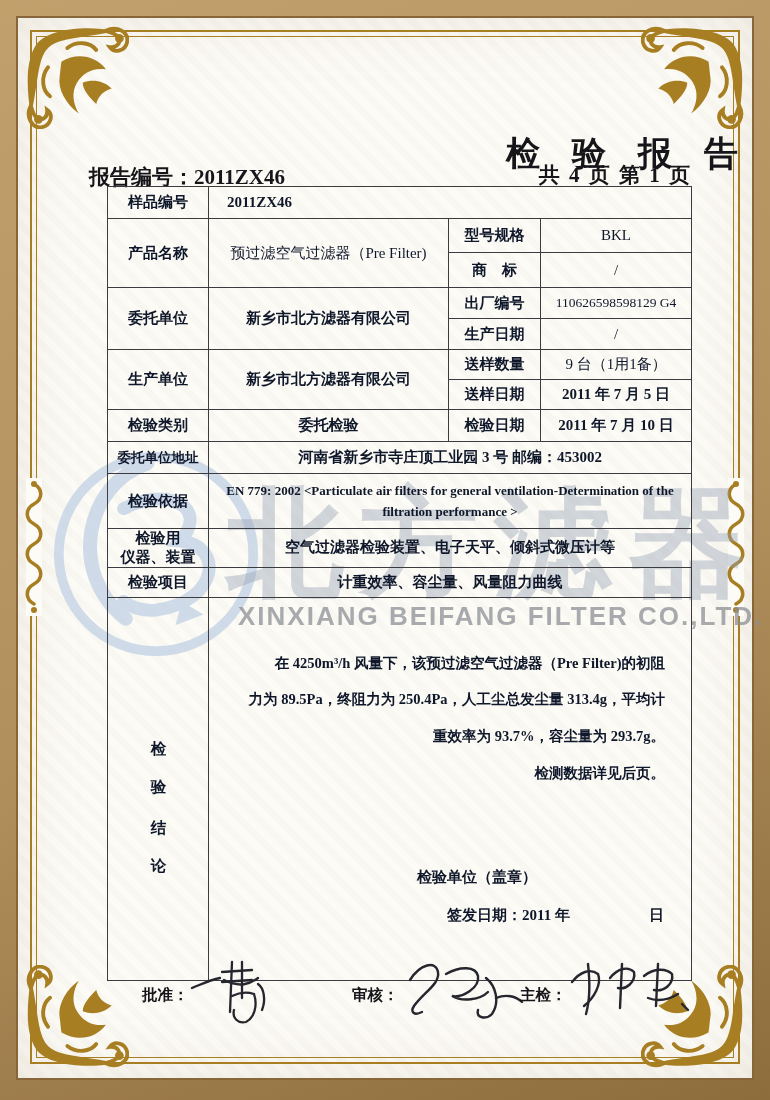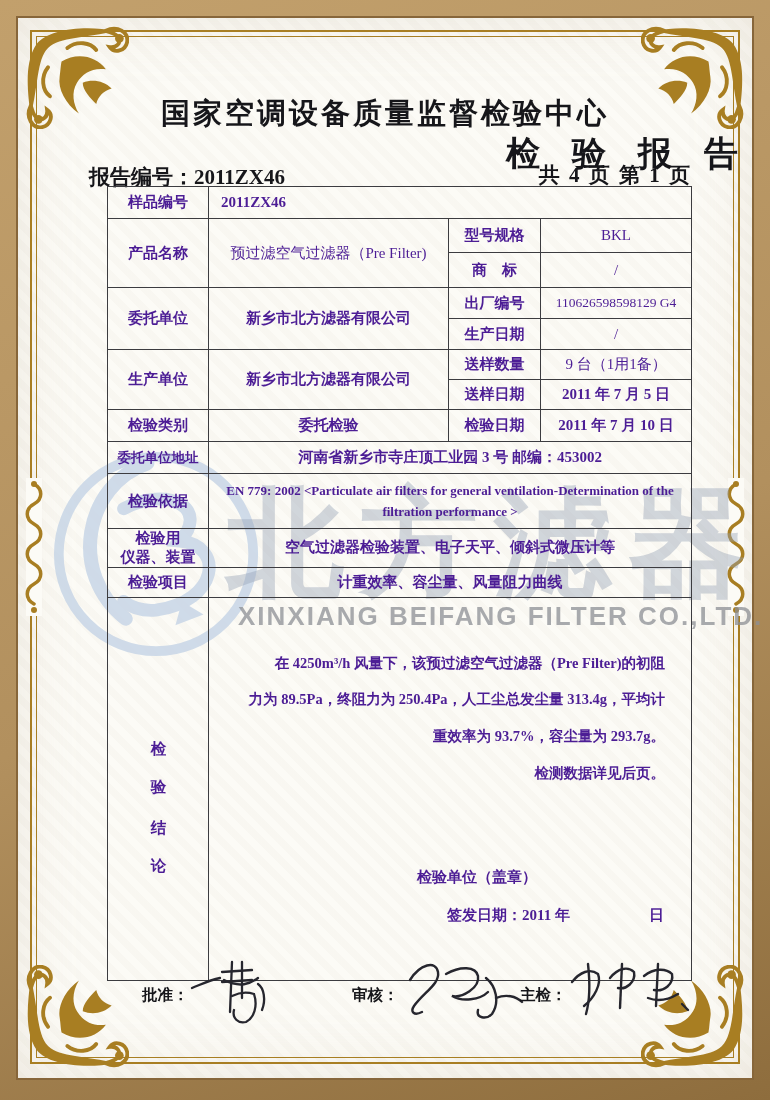--- a/index.html
+++ b/index.html
@@ -43,25 +43,25 @@
   .content{position:absolute;inset:0;z-index:3;color:#16161a;}
   .org-name{position:absolute;left:0;right:0;top:94px;text-align:center;
     font-size:29px;font-weight:bold;letter-spacing:3px;}
   .doc-title{position:absolute;left:0;right:0;top:131px;text-align:right;
     font-size:34px;font-weight:bold;letter-spacing:32px;padding-left:16px;}
   .report-no{position:absolute;left:89px;top:163px;font-size:21px;font-weight:bold;}
   .page-info{position:absolute;right:78px;top:161px;font-size:21px;font-weight:bold;letter-spacing:2px;}
   
   table.doc{position:absolute;left:107px;top:186px;width:584px;
     border-collapse:collapse;table-layout:fixed;
-    font-size:15px;color:#4c1d95;}
+    font-size:15px;color:#0f172a;}
   table.doc td{border:1.5px solid #3c3c40;padding:1px 4px;overflow:hidden;}
   td.lbl{text-align:center;font-weight:bold;}
   td.val{text-align:center;}
-  td.val.left{text-align:left;padding-left:12px;font-weight:bold;}
+  td.val.left{text-align:left;padding-left:18px;font-weight:bold;}
   td.en{font-size:13px;text-align:center;line-height:1.65;font-weight:bold;padding:2px 6px;}
   td.concl{vertical-align:top;position:relative;}
   .vlabel{writing-mode:vertical-rl;text-orientation:upright;
     letter-spacing:39px;font-weight:bold;font-size:15.5px;padding-top:39px;}
   .concl p{margin:0;padding:0 22px;text-indent:2em;line-height:2.55;font-size:14.5px;font-weight:bold;text-align:right;}
   .concl .p1{margin-top:46px;}
   .unit-line{position:absolute;left:208px;top:270px;font-size:15px;font-weight:bold;}
   .sign-date{position:absolute;left:238px;top:308px;font-size:15px;font-weight:bold;}
   .sign-date-suffix{position:absolute;left:440px;top:308px;font-size:15px;font-weight:bold;}
   
@@ -163,21 +163,20 @@
         <path d="M70,58 C112,36 150,58 122,88 C164,92 158,144 100,152 C88,153 78,150 70,144" stroke-width="12"></path>
         <path d="M118,166 l26,-10 l-20,-12 z" fill="#c5d4e6" stroke="none"></path>
       </g>
     </svg>
     <div class="wm-big">北方滤器</div>
     <div class="wm-en">XINXIANG BEIFANG FILTER CO.,LTD.</div>
   </div>
 
   <div class="content">
 
-    <div class="org-name">国家空调设备质量监督检验中心</div>
     <div class="doc-title">检验报告</div>
     <div class="report-no">报告编号：2011ZX46</div>
     <div class="page-info">共 4 页 第 1 页</div>
 
     <table class="doc">
       <colgroup>
           <col style="width:101px">
           <col style="width:240px">
           <col style="width:92px">
           <col style="width:151px">

